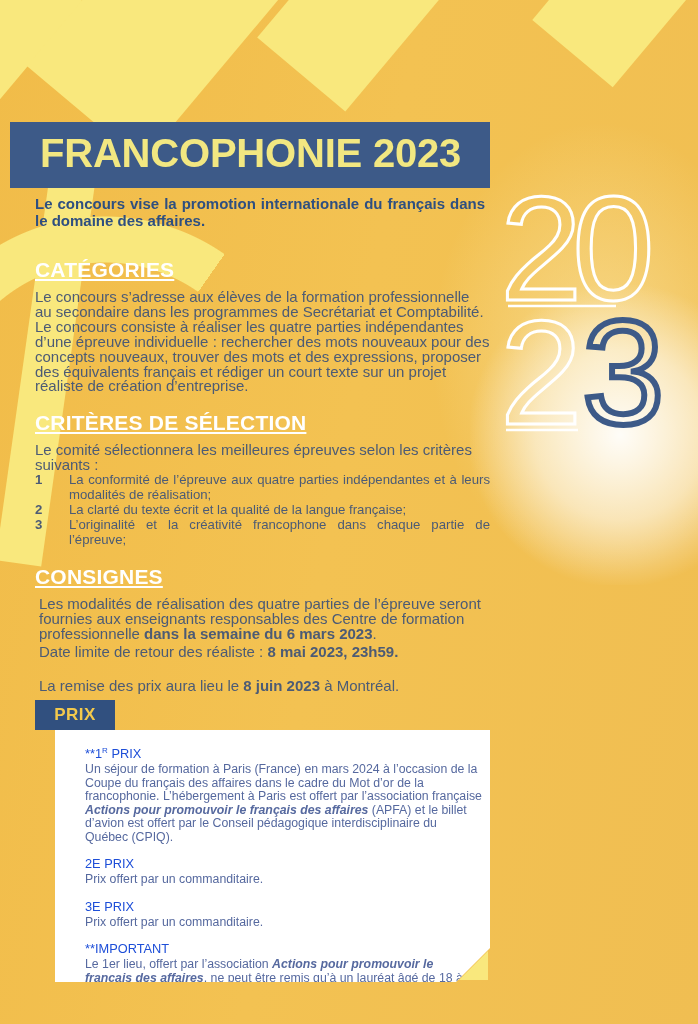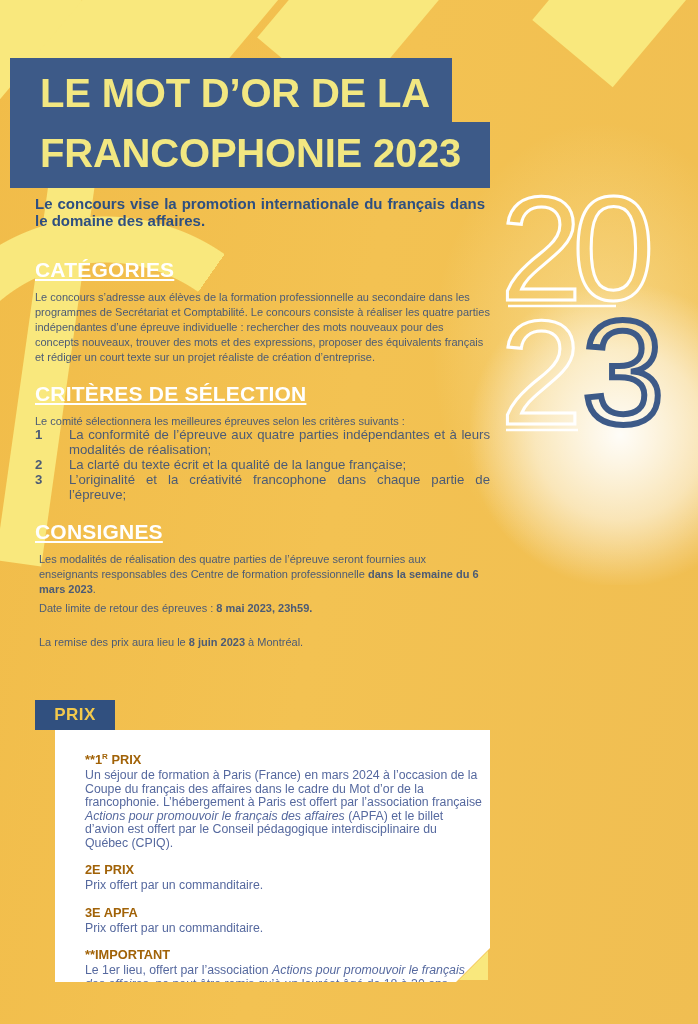--- a/index.html
+++ b/index.html
@@ -34,38 +34,38 @@
     font-weight:bold;font-size:40px;letter-spacing:-0.2px;padding-left:30px;box-sizing:border-box;}
   .banner-1{top:58px;width:442px;height:64px;line-height:70px;}
   .banner-2{top:122px;width:480px;height:66px;line-height:62px;}
   .edition{position:absolute;left:512px;top:76px;color:#fff;font-size:30px;letter-spacing:1.5px;font-weight:normal;}
   .digits{position:absolute;left:488px;top:178px;}
   
   .col{position:absolute;left:35px;top:196px;width:455px;}
   .coupe{color:#2E4F80;font-size:23px;letter-spacing:-0.4px;margin:10px 0 14px 0;font-weight:normal;}
   .lead{color:#2E4F80;font-size:15px;font-weight:bold;line-height:16.5px;text-align:justify;margin:0 0 29px 0;width:450px;}
   .h-white{color:#fff;font-size:21px;font-weight:bold;margin:0 0 8px 0;letter-spacing:0.2px;text-decoration:underline;}
-  .body-txt{color:#4C5B75;font-size:11px;line-height:14.9px;margin:0;}
+  .body-txt{color:#4C5B75;font-size:15px;line-height:14.9px;margin:0;}
   .sec-gap{margin-top:17px;}
   .crit-lead{margin-bottom:0;}
   .crit-item{display:flex;color:#4C5B75;font-size:13.2px;line-height:14.9px;}
   .crit-num{font-weight:bold;width:34px;flex:none;}
   .crit-text{flex:1;text-align:justify;}
   .consignes p{margin:4px;}
   .remise{margin-top:19px !important;}
   b{font-weight:bold;}
   
   .prix-tab{position:absolute;left:35px;top:700px;width:80px;height:30px;background:#31507F;
     color:#F3C94C;font-weight:bold;font-size:17px;line-height:30px;text-align:center;letter-spacing:0.5px;}
   .prix-box{position:absolute;left:55px;top:730px;width:435px;height:252px;background:#fff;
     box-sizing:border-box;padding:12px 8px 0 30px;
     clip-path:polygon(0 0,100% 0,100% calc(100% - 34px),calc(100% - 34px) 100%,0 100%);}
-  .prix-head{color:#a16207;font-size:12.8px;font-weight:bold;margin:10px 0 2px 0;}
+  .prix-head{color:#1d4ed8;font-size:12.8px;font-weight:normal;margin:4px 0 2px 0;}
   .prix-body{color:#56699F;font-size:12.3px;line-height:13.5px;margin:0 0 12px 0;}
-  .prix-body i{font-style:italic;}
+  .prix-body i{font-style:italic;font-weight:bold;}
   sup{font-size:8px;vertical-align:super;}
   .fold{position:absolute;left:459px;top:951px;width:29px;height:29px;background:#F9E87D;
     clip-path:polygon(100% 0,100% 100%,0 100%);}
 </style>
 </head>
 <body>
 
 <div class="poster">
 
   <div class="band band-a"></div>
@@ -78,23 +78,20 @@
   <div class="glow"></div>
 
   <svg class="digits" width="205" height="275" viewBox="0 0 205 275">
     <text x="12" y="122" font-family="Liberation Sans, sans-serif" font-size="148" letter-spacing="-10" fill="none" stroke="#FFFFFF" stroke-width="3">20</text>
     <line x1="20" y1="128" x2="128" y2="128" stroke="#FFFFFF" stroke-width="2.5"></line>
     <text x="12" y="246" font-family="Liberation Sans, sans-serif" font-size="148" fill="none" stroke="#FFFFFF" stroke-width="3">2</text>
     <text x="94" y="246" font-family="Liberation Sans, sans-serif" font-size="148" fill="none" stroke="#3D5A88" stroke-width="6">3</text>
     <line x1="18" y1="252" x2="90" y2="252" stroke="#FFFFFF" stroke-width="2.5"></line>
   </svg>
 
-  <div class="banner-line banner-1">
-    <span>LE MOT D’OR DE LA</span>
-  </div>
   <div class="banner-line banner-2">
     <span>FRANCOPHONIE 2023</span>
   </div>
 
   <div class="col">
     <p class="lead">Le concours vise la promotion internationale du français dans le domaine des affaires.</p>
 
     <h3 class="h-white">CATÉGORIES</h3>
     <p class="body-txt">Le concours s’adresse aux élèves de la formation professionnelle au secondaire dans les programmes de Secrétariat et Comptabilité. Le concours consiste à réaliser les quatre parties indépendantes d’une épreuve individuelle : rechercher des mots nouveaux pour des concepts nouveaux, trouver des mots et des expressions, proposer des équivalents français et rédiger un court texte sur un projet réaliste de création d’entreprise.</p>
 
@@ -109,34 +106,34 @@
       <span class="crit-text">La clarté du texte écrit et la qualité de la langue française;</span>
     </div>
     <div class="crit-item">
       <span class="crit-num">3</span>
       <span class="crit-text">L’originalité et la créativité francophone dans chaque partie de l’épreuve;</span>
     </div>
 
     <h3 class="h-white sec-gap">CONSIGNES</h3>
     <div class="consignes">
       <p class="body-txt"><span>Les modalités de réalisation des quatre parties de l’épreuve seront fournies aux enseignants responsables des Centre de formation professionnelle </span><b>dans la semaine du 6 mars 2023</b><span>.</span></p>
-      <p class="body-txt"><span>Date limite de retour des épreuves : </span><b>8 mai 2023, 23h59.</b></p>
+      <p class="body-txt"><span>Date limite de retour des réaliste : </span><b>8 mai 2023, 23h59.</b></p>
       <p class="body-txt remise"><span>La remise des prix aura lieu le </span><b>8 juin 2023</b><span> à Montréal.</span></p>
     </div>
   </div>
 
   <div class="prix-tab">PRIX</div>
   <div class="prix-box">
     <p class="prix-head"><span>**1</span><sup>R</sup><span> PRIX</span></p>
     <p class="prix-body"><span>Un séjour de formation à Paris (France) en mars 2024 à l’occasion de la Coupe du français des affaires dans le cadre du Mot d’or de la francophonie. L’hébergement à Paris est offert par l’association française </span><i>Actions pour promouvoir le français des affaires</i><span> (APFA) et le billet d’avion est offert par le Conseil pédagogique interdisciplinaire du Québec (CPIQ).</span></p>
 
     <p class="prix-head">2E PRIX</p>
     <p class="prix-body">Prix offert par un commanditaire.</p>
 
-    <p class="prix-head">3E APFA</p>
+    <p class="prix-head">3E PRIX</p>
     <p class="prix-body">Prix offert par un commanditaire.</p>
 
     <p class="prix-head">**IMPORTANT</p>
     <p class="prix-body"><span>Le 1er lieu, offert par l’association </span><i>Actions pour promouvoir le français des affaires</i><span>, ne peut être remis qu’à un lauréat âgé de 18 à 30 ans inclusivement au moment du voyage, c’est-à-dire en mars 2024. Il n’y a aucune limite d’âge pour les autres prix.</span></p>
   </div>
   <div class="fold"></div>
 
 </div>
 
 </body></html>

